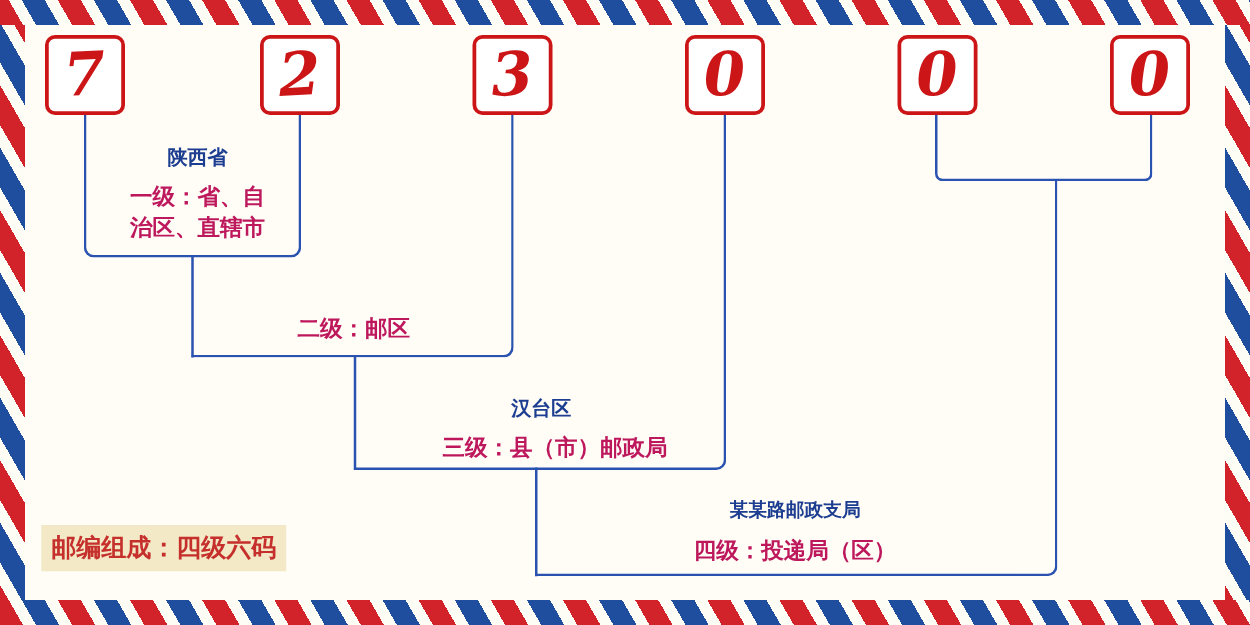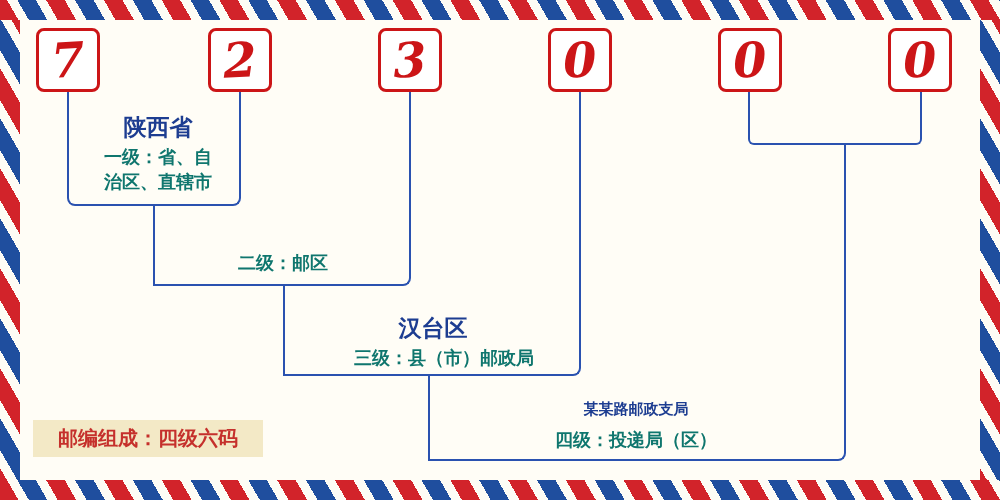--- a/index.html
+++ b/index.html
@@ -50,39 +50,39 @@
   .stemD{left:428px;top:374px;width:2px;height:87px;background:#2a52b0;}
   .brkD{left:428px;top:144px;width:418px;height:317px;
         border-right-width:2px;border-bottom-width:2px;border-radius:0 0 8px 0;}
   .brkE{left:748px;top:92px;width:174px;height:53px;
         border-left-width:2px;border-right-width:2px;border-bottom-width:2px;
         border-radius:0 0 6px 6px;}
 
   
   .lvl-name{
     position:absolute;text-align:center;
-    color:#1d3d91;font-weight:bold;font-size:23px;line-height:26px;
+    color:#1d3d91;font-weight:bold;font-size:16px;line-height:26px;
   }
   .lvl-desc{
     position:absolute;text-align:center;
-    color:#0f766e;font-weight:bold;font-size:18px;line-height:25px;font-family:Liberation Serif, serif;
+    color:#be185d;font-weight:bold;font-size:18px;line-height:25px;font-family:Liberation Serif, serif;
   }
   .n1{left:78px;top:114px;width:160px;}
   .t1{left:99px;top:145px;width:118px;}
   .n2{left:203px;top:228px;width:160px;}
   .t2{left:203px;top:251px;width:160px;}
   .n3{left:353px;top:315px;width:160px;}
   .t3{left:342px;top:346px;width:204px;}
   .n4{left:536px;top:396px;width:200px;font-size:15px;}
   .t4{left:536px;top:428px;width:200px;}
   .n5{left:764px;top:108px;width:140px;font-size:20px;}
 
   
   .badge{
-    position:absolute;left:33px;top:420px;width:230px;height:37px;
+    position:absolute;left:33px;top:420px;width:196px;height:37px;
     background:#f3e9c6;
     display:flex;align-items:center;justify-content:center;
     color:#c5302c;font-weight:bold;font-size:20px;
   }
 </style>
 </head>
 <body>
 
 <div id="stage">
 

